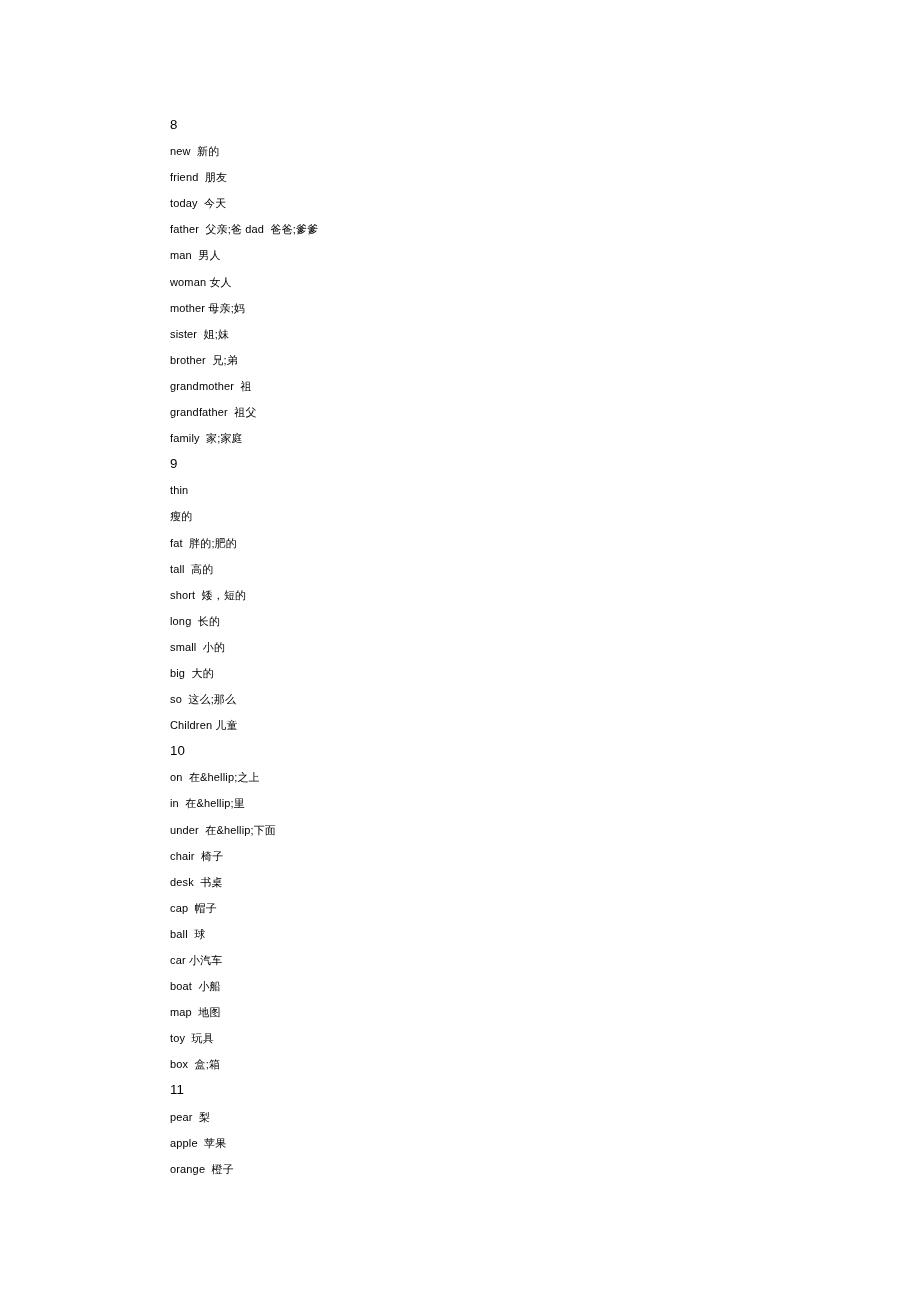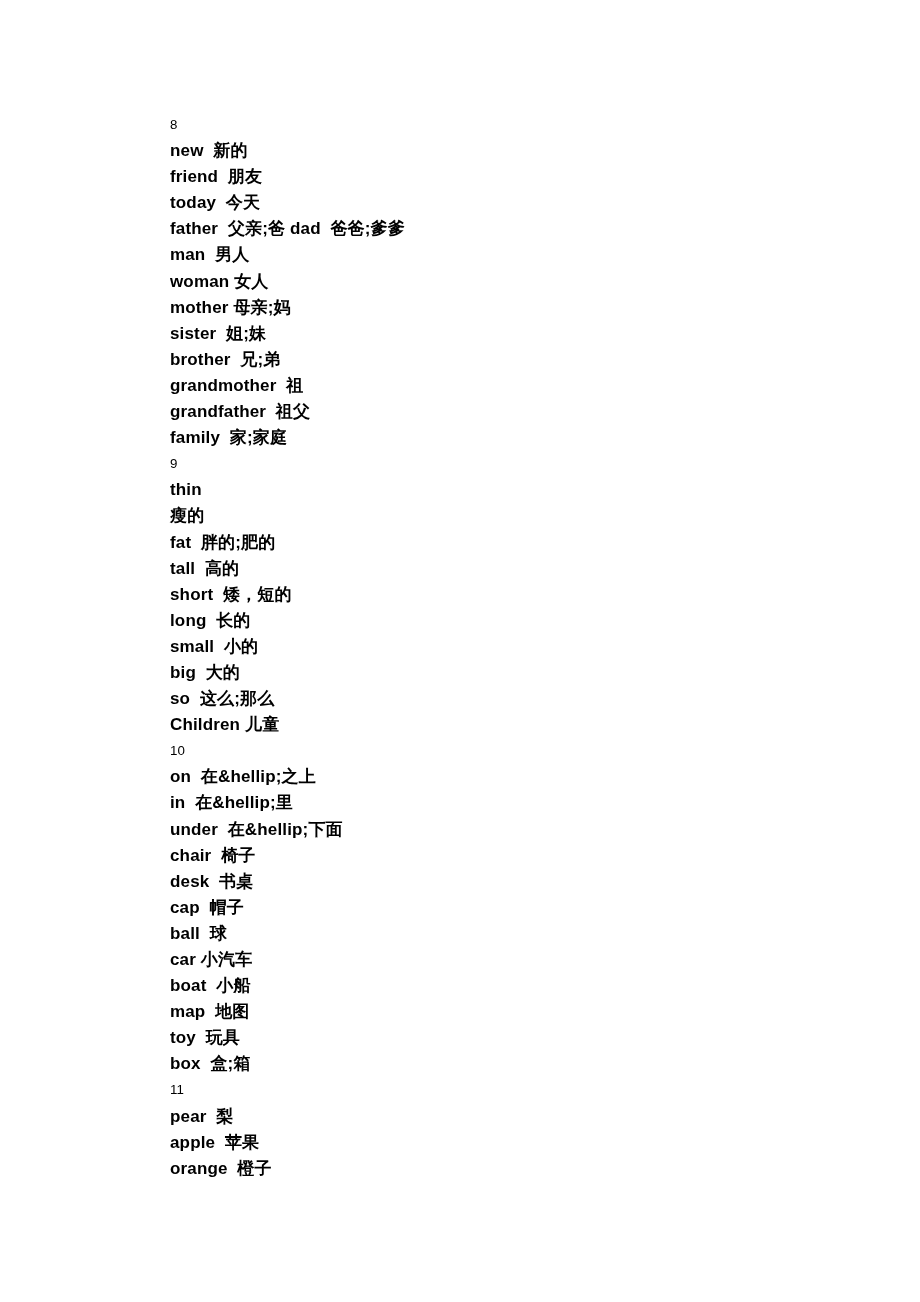--- a/index.html
+++ b/index.html
@@ -27,25 +27,24 @@
     font-size: 13.3px;
     line-height: 26.1px;
     letter-spacing: 0.15px;
     color: #000000;
     white-space: pre-wrap;
     word-break: break-word;
   }
   .doc-line {
     display: block;
     min-height: 26.1px;
-    font-size: 17px;
+    font-size: 11px;
     line-height: 26.1px;
     color: #000000;
     white-space: pre;
-    font-weight: bold;
   }
   .section-marker {
     display: block;
     min-height: 26.1px;
     font-size: 13.3px;
     line-height: 26.1px;
     color: #000000;
     white-space: pre;
   }
 </style>

